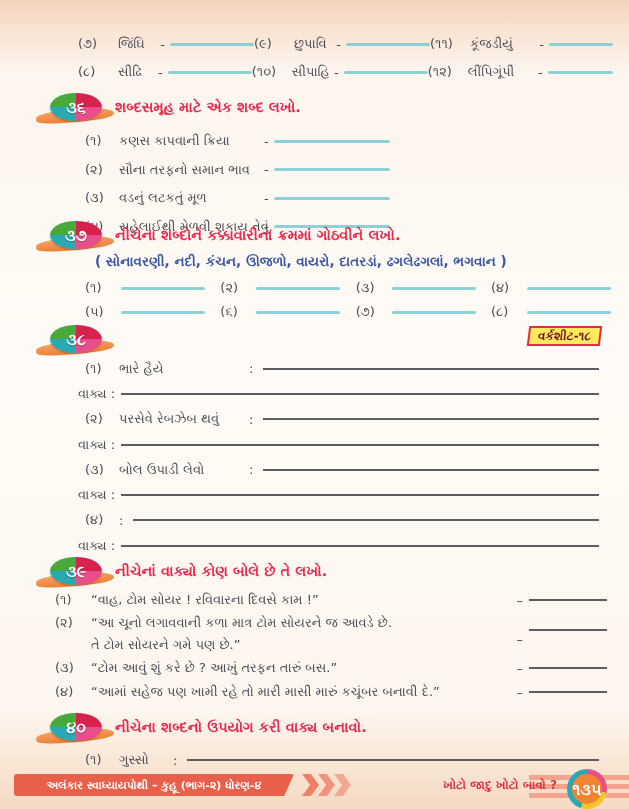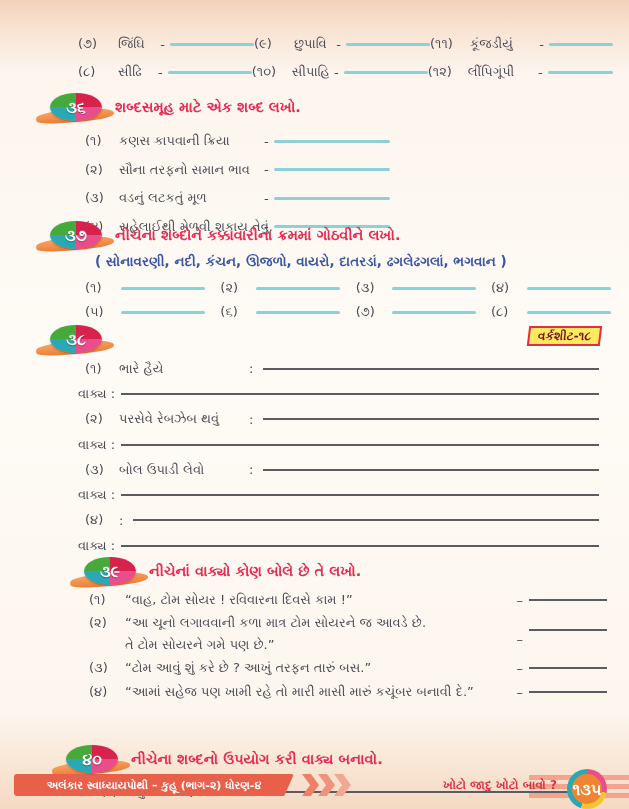--- a/index.html
+++ b/index.html
@@ -276,21 +276,21 @@
         <span class="col">:</span>
         <span class="bld"></span>
       </div>
       <div class="q38-srow">
         <span class="lbl">વાક્ય :</span>
         <span class="bld"></span>
       </div>
     </div>
   </div>
 
-  <div class="qsec" style="top:556px;padding-left:34px;">
+  <div class="qsec" style="top:556px;">
     <div class="qhead">
       <span class="swoosh"></span>
       <span class="qbadge">૩૯</span>
       <span class="qtitle">નીચેનાં વાક્યો કોણ બોલે છે તે લખો.</span>
     </div>
     <div class="q39-items">
       <div class="q39-row">
         <span class="num">(૧)</span>
         <span class="txt">“વાહ, ટોમ સોયર ! રવિવારના દિવસે કામ !”</span>
         <span class="emd">–</span>
@@ -313,21 +313,21 @@
       </div>
       <div class="q39-row">
         <span class="num">(૪)</span>
         <span class="txt">“આમાં સહેજ પણ ખામી રહે તો મારી માસી મારું કચૂંબર બનાવી દે.”</span>
         <span class="emd">–</span>
         <span class="bld"></span>
       </div>
     </div>
   </div>
 
-  <div class="qsec" style="top:744px;margin-left:16px;">
+  <div class="qsec" style="top:712px;">
     <div class="qhead">
       <span class="swoosh"></span>
       <span class="qbadge">૪૦</span>
       <span class="qtitle">નીચેના શબ્દનો ઉપયોગ કરી વાક્ય બનાવો.</span>
     </div>
     <div class="q40-row">
       <span class="num">(૧)</span>
       <span class="txt">ગુસ્સો</span>
       <span class="col">:</span>
       <span class="bld"></span>

